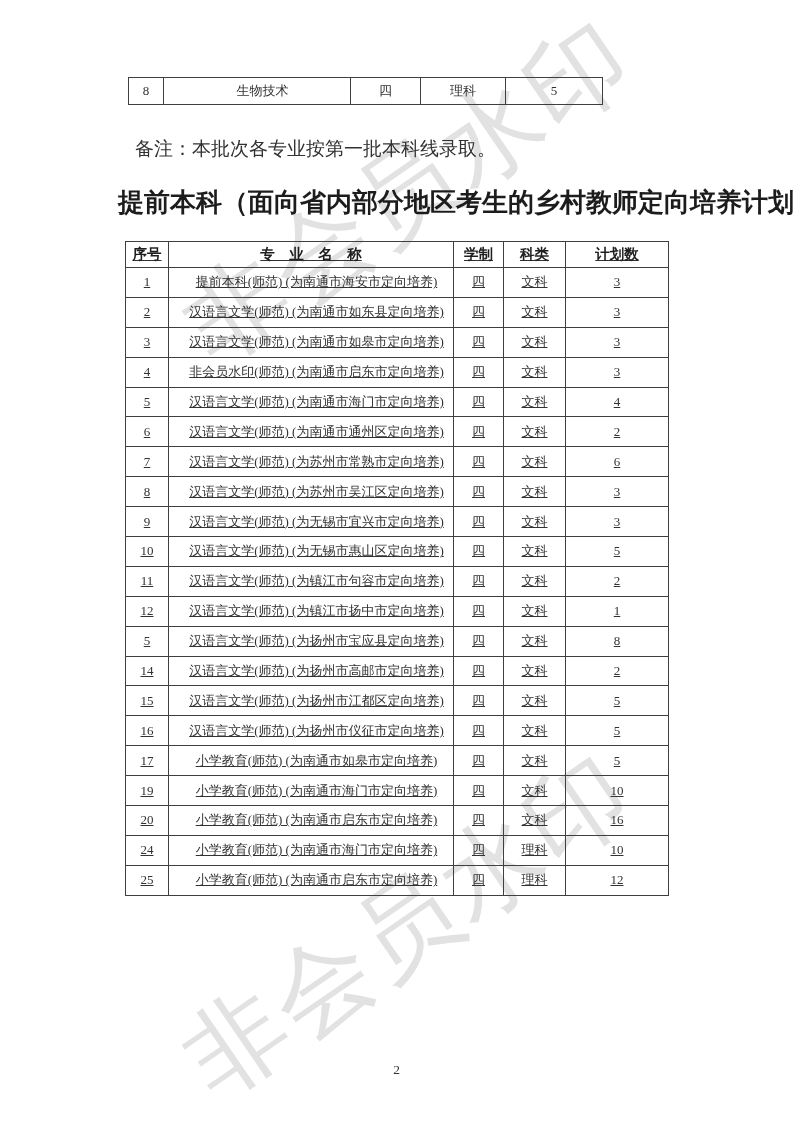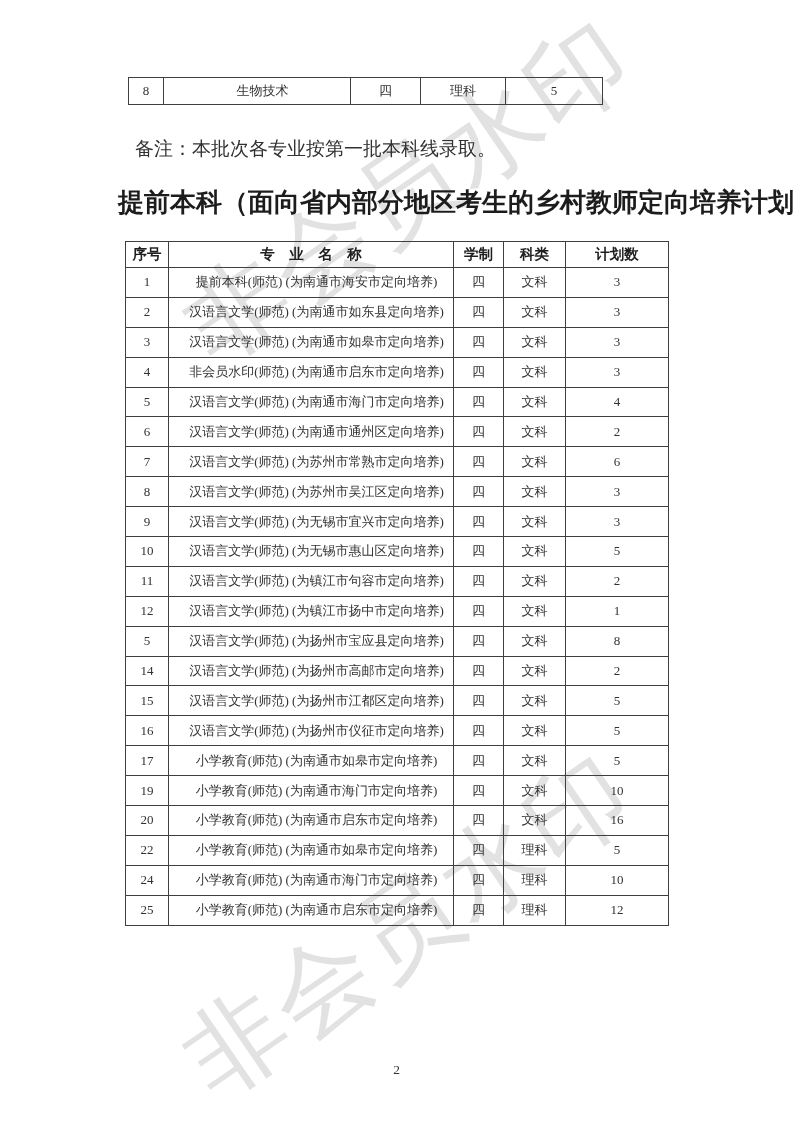--- a/index.html
+++ b/index.html
@@ -33,21 +33,21 @@
   .prev-table { position:absolute; left:128px; top:77px; }
   .prev-table td {
     border:1px solid #3f3f3f;
     height:27px;
     font-size:13px;
     text-align:center;
     vertical-align:middle;
     overflow:hidden;
     white-space:nowrap;
   }
-  .plan-table { position:absolute; left:125px; top:241px; }
+  .plan-table { position:absolute; left:125px; top:241px;text-decoration:underline; }
   .plan-table th {
     border:1px solid #3f3f3f;
     height:26px;
     font-size:14.5px;
     font-family:"Liberation Sans","DejaVu Sans",sans-serif;
     font-weight:bold;
     text-align:center;
     vertical-align:middle;
     color:#1f1f1f;
     overflow:hidden;
@@ -258,27 +258,20 @@
           <td>10</td>
         </tr>
         <tr>
           <td>20</td>
           <td class="col-major-cell">小学教育(师范) (为南通市启东市定向培养)</td>
           <td>四</td>
           <td>文科</td>
           <td>16</td>
         </tr>
         <tr>
-          <td>22</td>
-          <td class="col-major-cell">小学教育(师范) (为南通市如皋市定向培养)</td>
-          <td>四</td>
-          <td>理科</td>
-          <td>5</td>
-        </tr>
-        <tr>
           <td>24</td>
           <td class="col-major-cell">小学教育(师范) (为南通市海门市定向培养)</td>
           <td>四</td>
           <td>理科</td>
           <td>10</td>
         </tr>
         <tr>
           <td>25</td>
           <td class="col-major-cell">小学教育(师范) (为南通市启东市定向培养)</td>
           <td>四</td>

